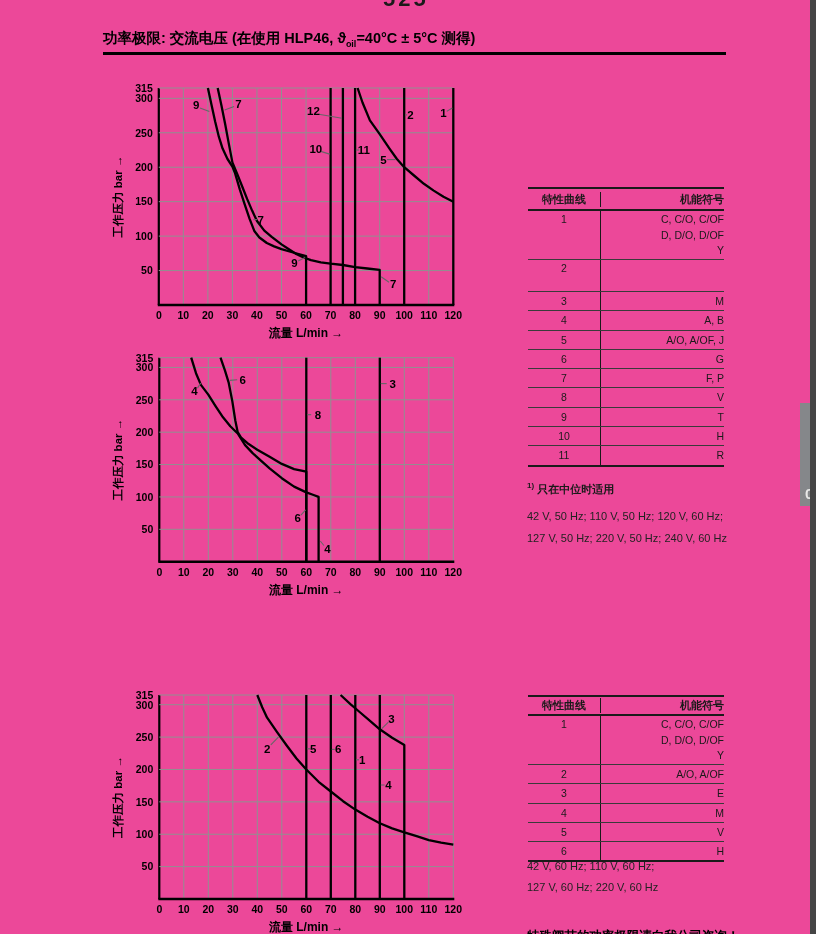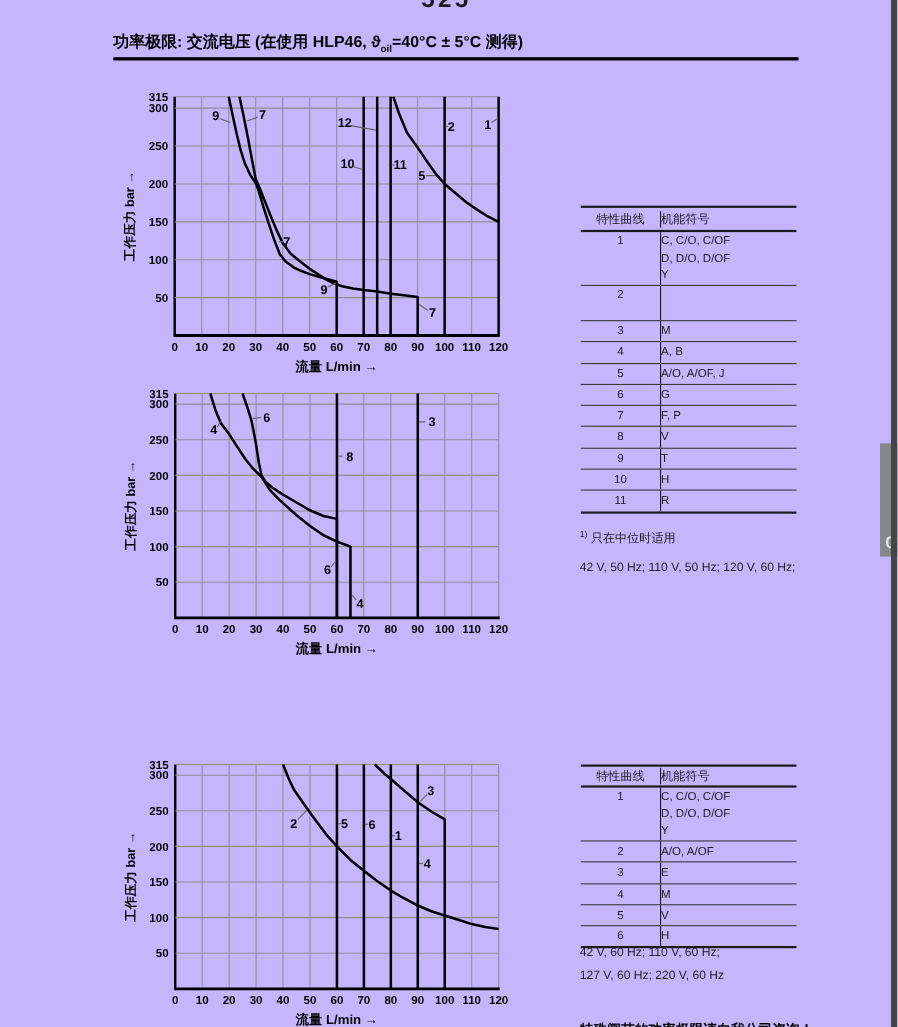--- a/index.html
+++ b/index.html
@@ -1,49 +1,49 @@
 <!DOCTYPE html>
 <html><head>
 <meta charset="utf-8">
 <style>
   html,body{margin:0;padding:0;background:#ffffff;}
   #page{
-    position:relative;width:816px;height:934px;background:#c4b5fd;overflow:hidden;
+    position:relative;width:816px;height:934px;background:#ec4899;overflow:hidden;
     font-family:"Liberation Sans","DejaVu Sans",sans-serif;color:#111;
   }
   #page-number{
     position:absolute;top:-14px;left:383px;font-size:22px;font-weight:bold;
     letter-spacing:3px;color:#1a1a1a;
   }
   #doc-title{
     position:absolute;left:103px;top:29px;font-size:14.5px;font-weight:bold;color:#000;
     white-space:nowrap;
   }
   #doc-title sub{font-size:9px;}
   #title-rule{
     position:absolute;left:103px;top:52px;width:623px;height:3px;background:#000;
   }
   .chart{position:absolute;}
   .tbl{
     position:absolute;left:528px;width:196px;font-size:10.5px;color:#1a1a1a;
   }
   .tbl .hdr{
-    display:flex;font-weight:normal;font-size:11px;
+    display:flex;font-weight:bold;font-size:11px;
     border-top:2px solid #1a1a1a;border-bottom:2px solid #1a1a1a;
     align-items:center;
   }
   .tbl .row{display:flex;border-bottom:1.2px solid #3a3a3a;}
   .tbl .row:last-child{border-bottom:2px solid #1a1a1a;}
   .tbl .c1{width:73px;text-align:center;border-right:1.6px solid #1a1a1a;box-sizing:border-box;}
-  .tbl .c2{flex:1;text-align:left;}
+  .tbl .c2{flex:1;text-align:right;}
   .tbl .row .c1,.tbl .row .c2{padding-top:1px;line-height:15.5px;}
   .tbl .row.single .c1,.tbl .row.single .c2{line-height:17px;}
   .tbl sup{font-size:7.5px;}
   .note{position:absolute;left:527px;white-space:nowrap;color:#222;}
-  #footnote{top:481px;font-size:11px;font-weight:400;color:#1a1a1a;}
+  #footnote{top:481px;font-size:11px;font-weight:700;color:#1a1a1a;}
   #footnote sup{font-size:8px;}
   .volt{font-size:11px;line-height:21.5px;}
   #volt-50{top:506px;}
   #volt-60{top:856px;font-size:11px;line-height:21px;}
   #final-note{top:901px;font-size:12.5px;font-weight:bold;color:#000;margin-top:27px;}
   #side-tab{
     position:absolute;left:800px;top:403px;width:50px;height:103px;background:#85878A;padding-left:17px;
   }
   #side-tab .tab-label{
     position:absolute;left:5px;bottom:4px;font-size:15px;font-weight:bold;color:#E8E8E8;
@@ -373,20 +373,21 @@
         <div class="c2">
           <div>H</div>
         </div>
       </div>
     </div>
 
   <div class="note" id="footnote"><sup>1)</sup><span> 只在中位时适用</span></div>
 
   <div class="note volt" id="volt-50">
     <div>42 V, 50 Hz; 110 V, 50 Hz; 120 V, 60 Hz;</div>
+    <div>127 V, 50 Hz; 220 V, 50 Hz; 240 V, 60 Hz</div>
   </div>
 
   <div class="note volt" id="volt-60">
     <div>42 V, 60 Hz; 110 V, 60 Hz;</div>
     <div>127 V, 60 Hz; 220 V, 60 Hz</div>
   </div>
 
   <div class="note" id="final-note">特殊阀芯的功率极限请向我公司咨询！</div>
 
   <div id="side-tab" style="background: rgb(133, 135, 138);">

